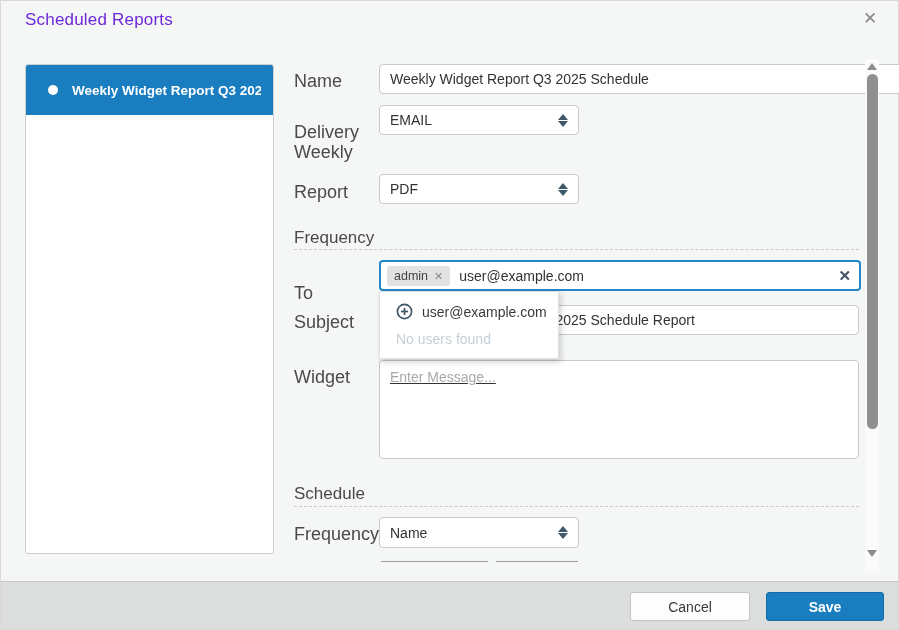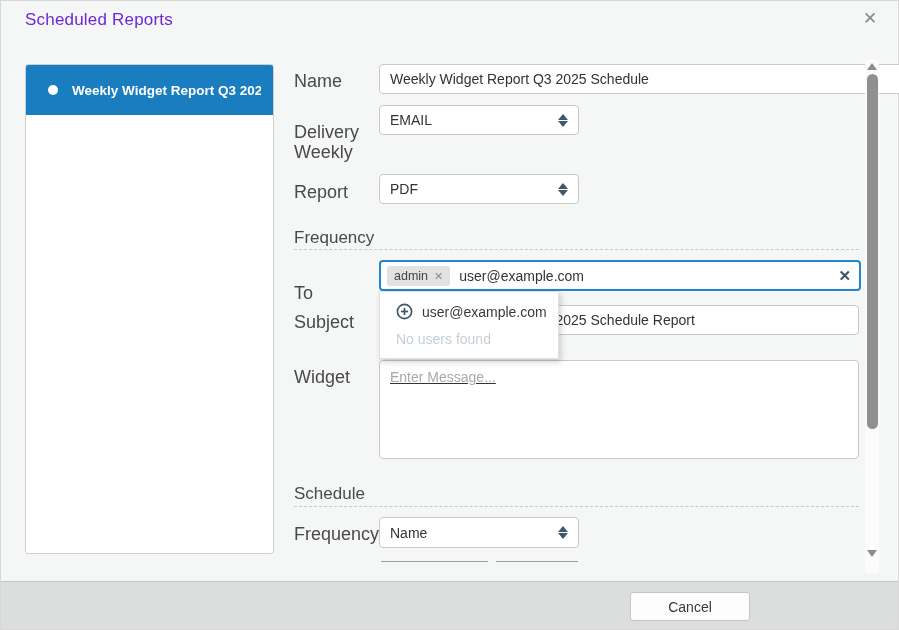--- a/index.html
+++ b/index.html
@@ -152,15 +152,16 @@
   <div class="clipline" style="left:495px; top:560px; width:82px;"></div>
 
   <div class="sbar">
     <span class="arr arr-up"></span>
     <span class="thumb"></span>
     <span class="arr arr-dn"></span>
   </div>
 
   <div class="footer">
     <div class="btn btn-cancel">Cancel</div>
+    <div class="btn btn-save">Save</div>
   </div>
 
 </div>
 
 </body></html>

